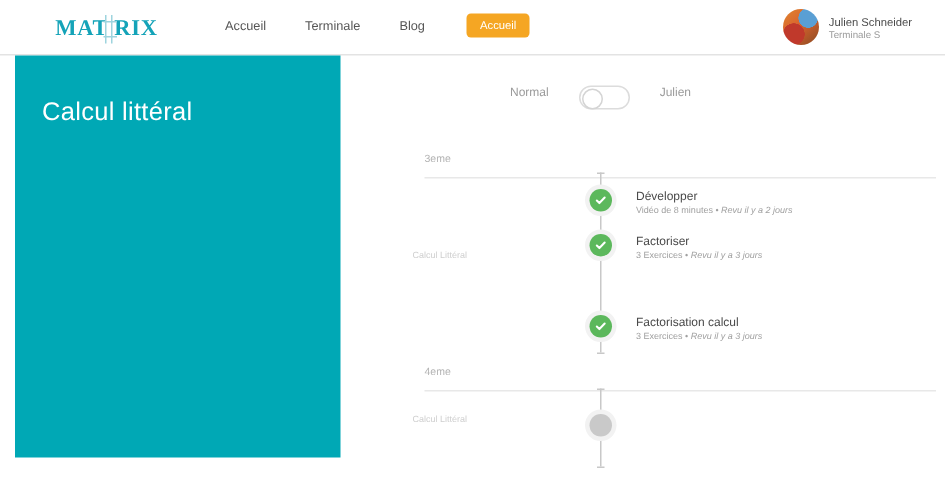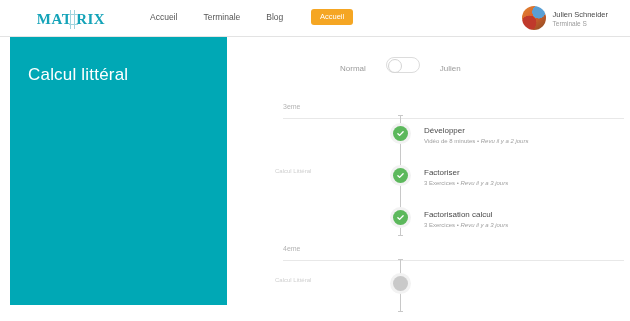--- a/index.html
+++ b/index.html
@@ -72,21 +72,21 @@
   .teal-title {
     position: absolute; left: 18px; top: 28px;
     color: #ffffff; font-size: 17px; font-weight: 400; letter-spacing: 0.2px;
   }
 
   
   .content { position: absolute; left: 227px; top: 37px; width: 403px; height: 284px; }
 
   .toggle-row {
     position: absolute; left: 113px; top: 20px;
-    display: flex; align-items: flex-end; gap: 20px;
+    display: flex; align-items: flex-start; gap: 20px;
   }
   .toggle-label { font-size: 8px; color: #9b9b9b; }
   .switch {
     width: 34px; height: 16px; border-radius: 8px;
     border: 1px solid #dcdcdc; background: #ffffff;
     position: relative; cursor: pointer;
   }
   .switch-knob {
     position: absolute; left: 1px; top: 1px;
     width: 14px; height: 14px; border-radius: 50%;
@@ -206,21 +206,21 @@
         <div class="item-text">
           <div class="item-title">Développer</div>
           <div class="item-sub">
             <span>Vidéo de 8 minutes</span>
             <span>•</span>
             <i>Revu il y a 2 jours</i>
           </div>
         </div>
       </div>
 
-      <div class="item" style="top:50px">
+      <div class="item" style="top:38px">
         <div class="node node-done">
           <div class="node-halo"></div>
           <div class="node-dot">
             <svg class="check" viewBox="0 0 12 12">
               <path d="M2.5 6.2 L4.8 8.5 L9.5 3.6" fill="none" stroke="#ffffff" stroke-width="1.8" stroke-linecap="round" stroke-linejoin="round"></path>
             </svg>
           </div>
         </div>
         <div class="item-text">
           <div class="item-title">Factoriser</div>

